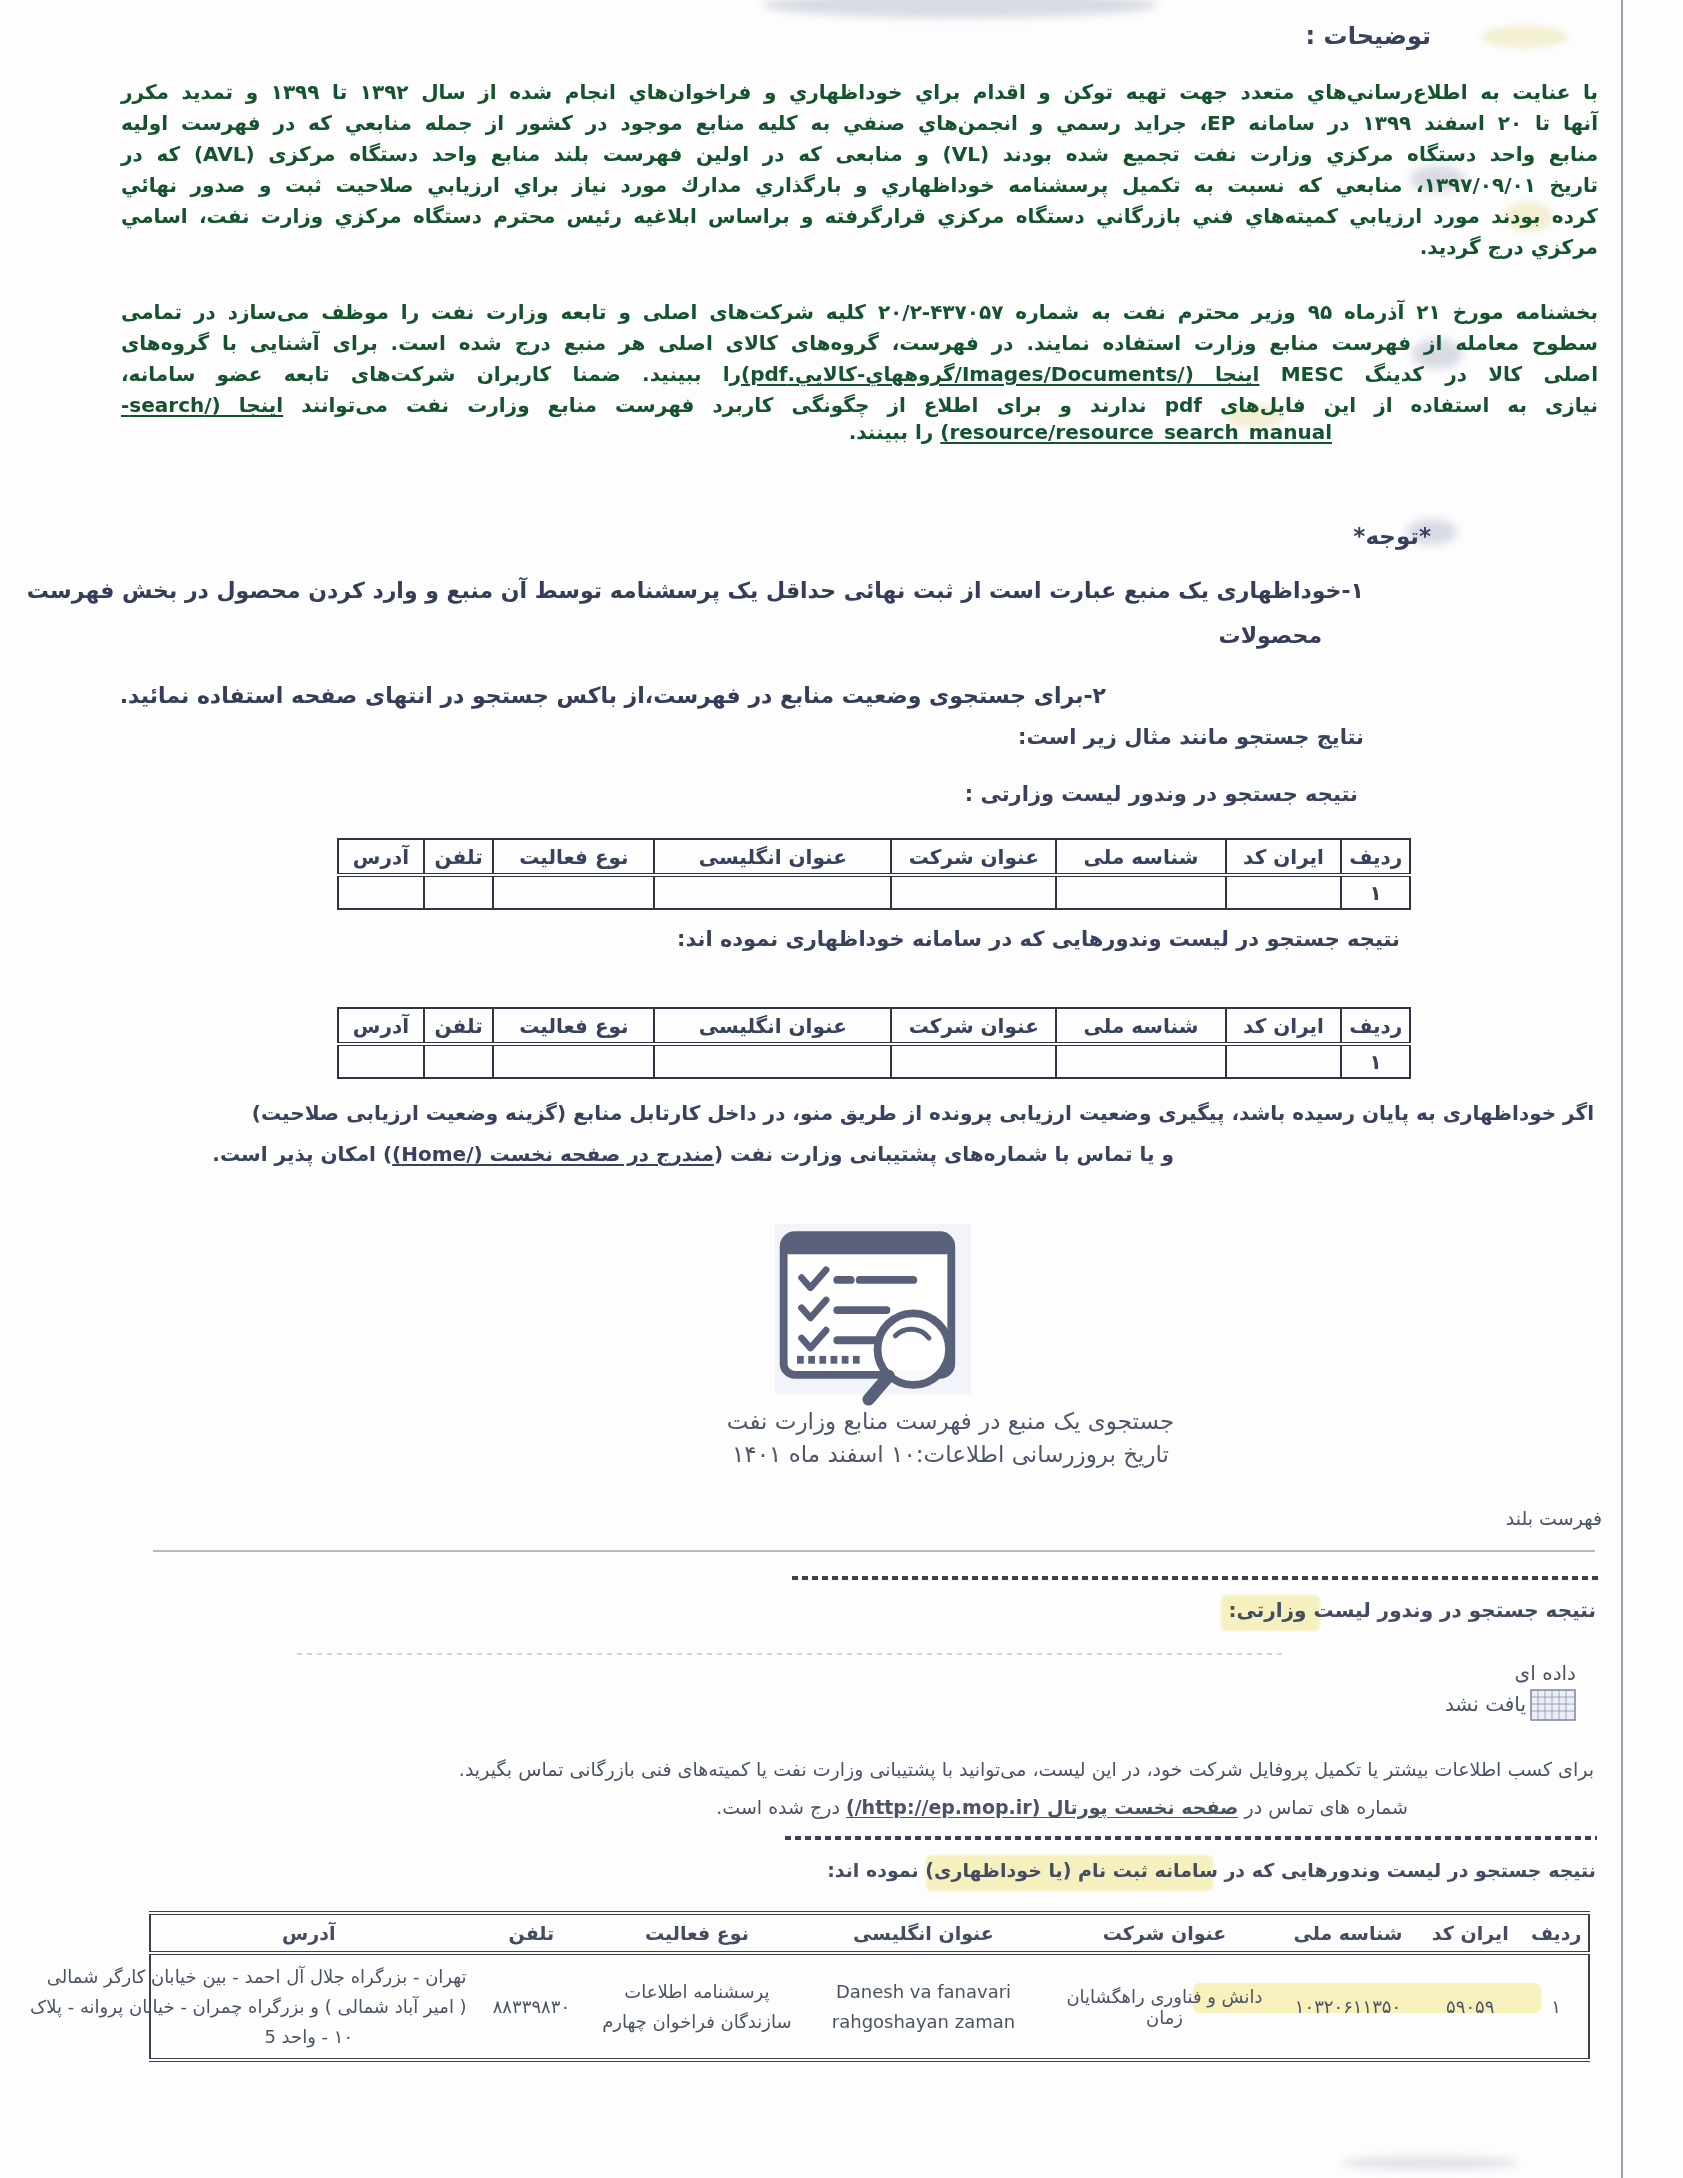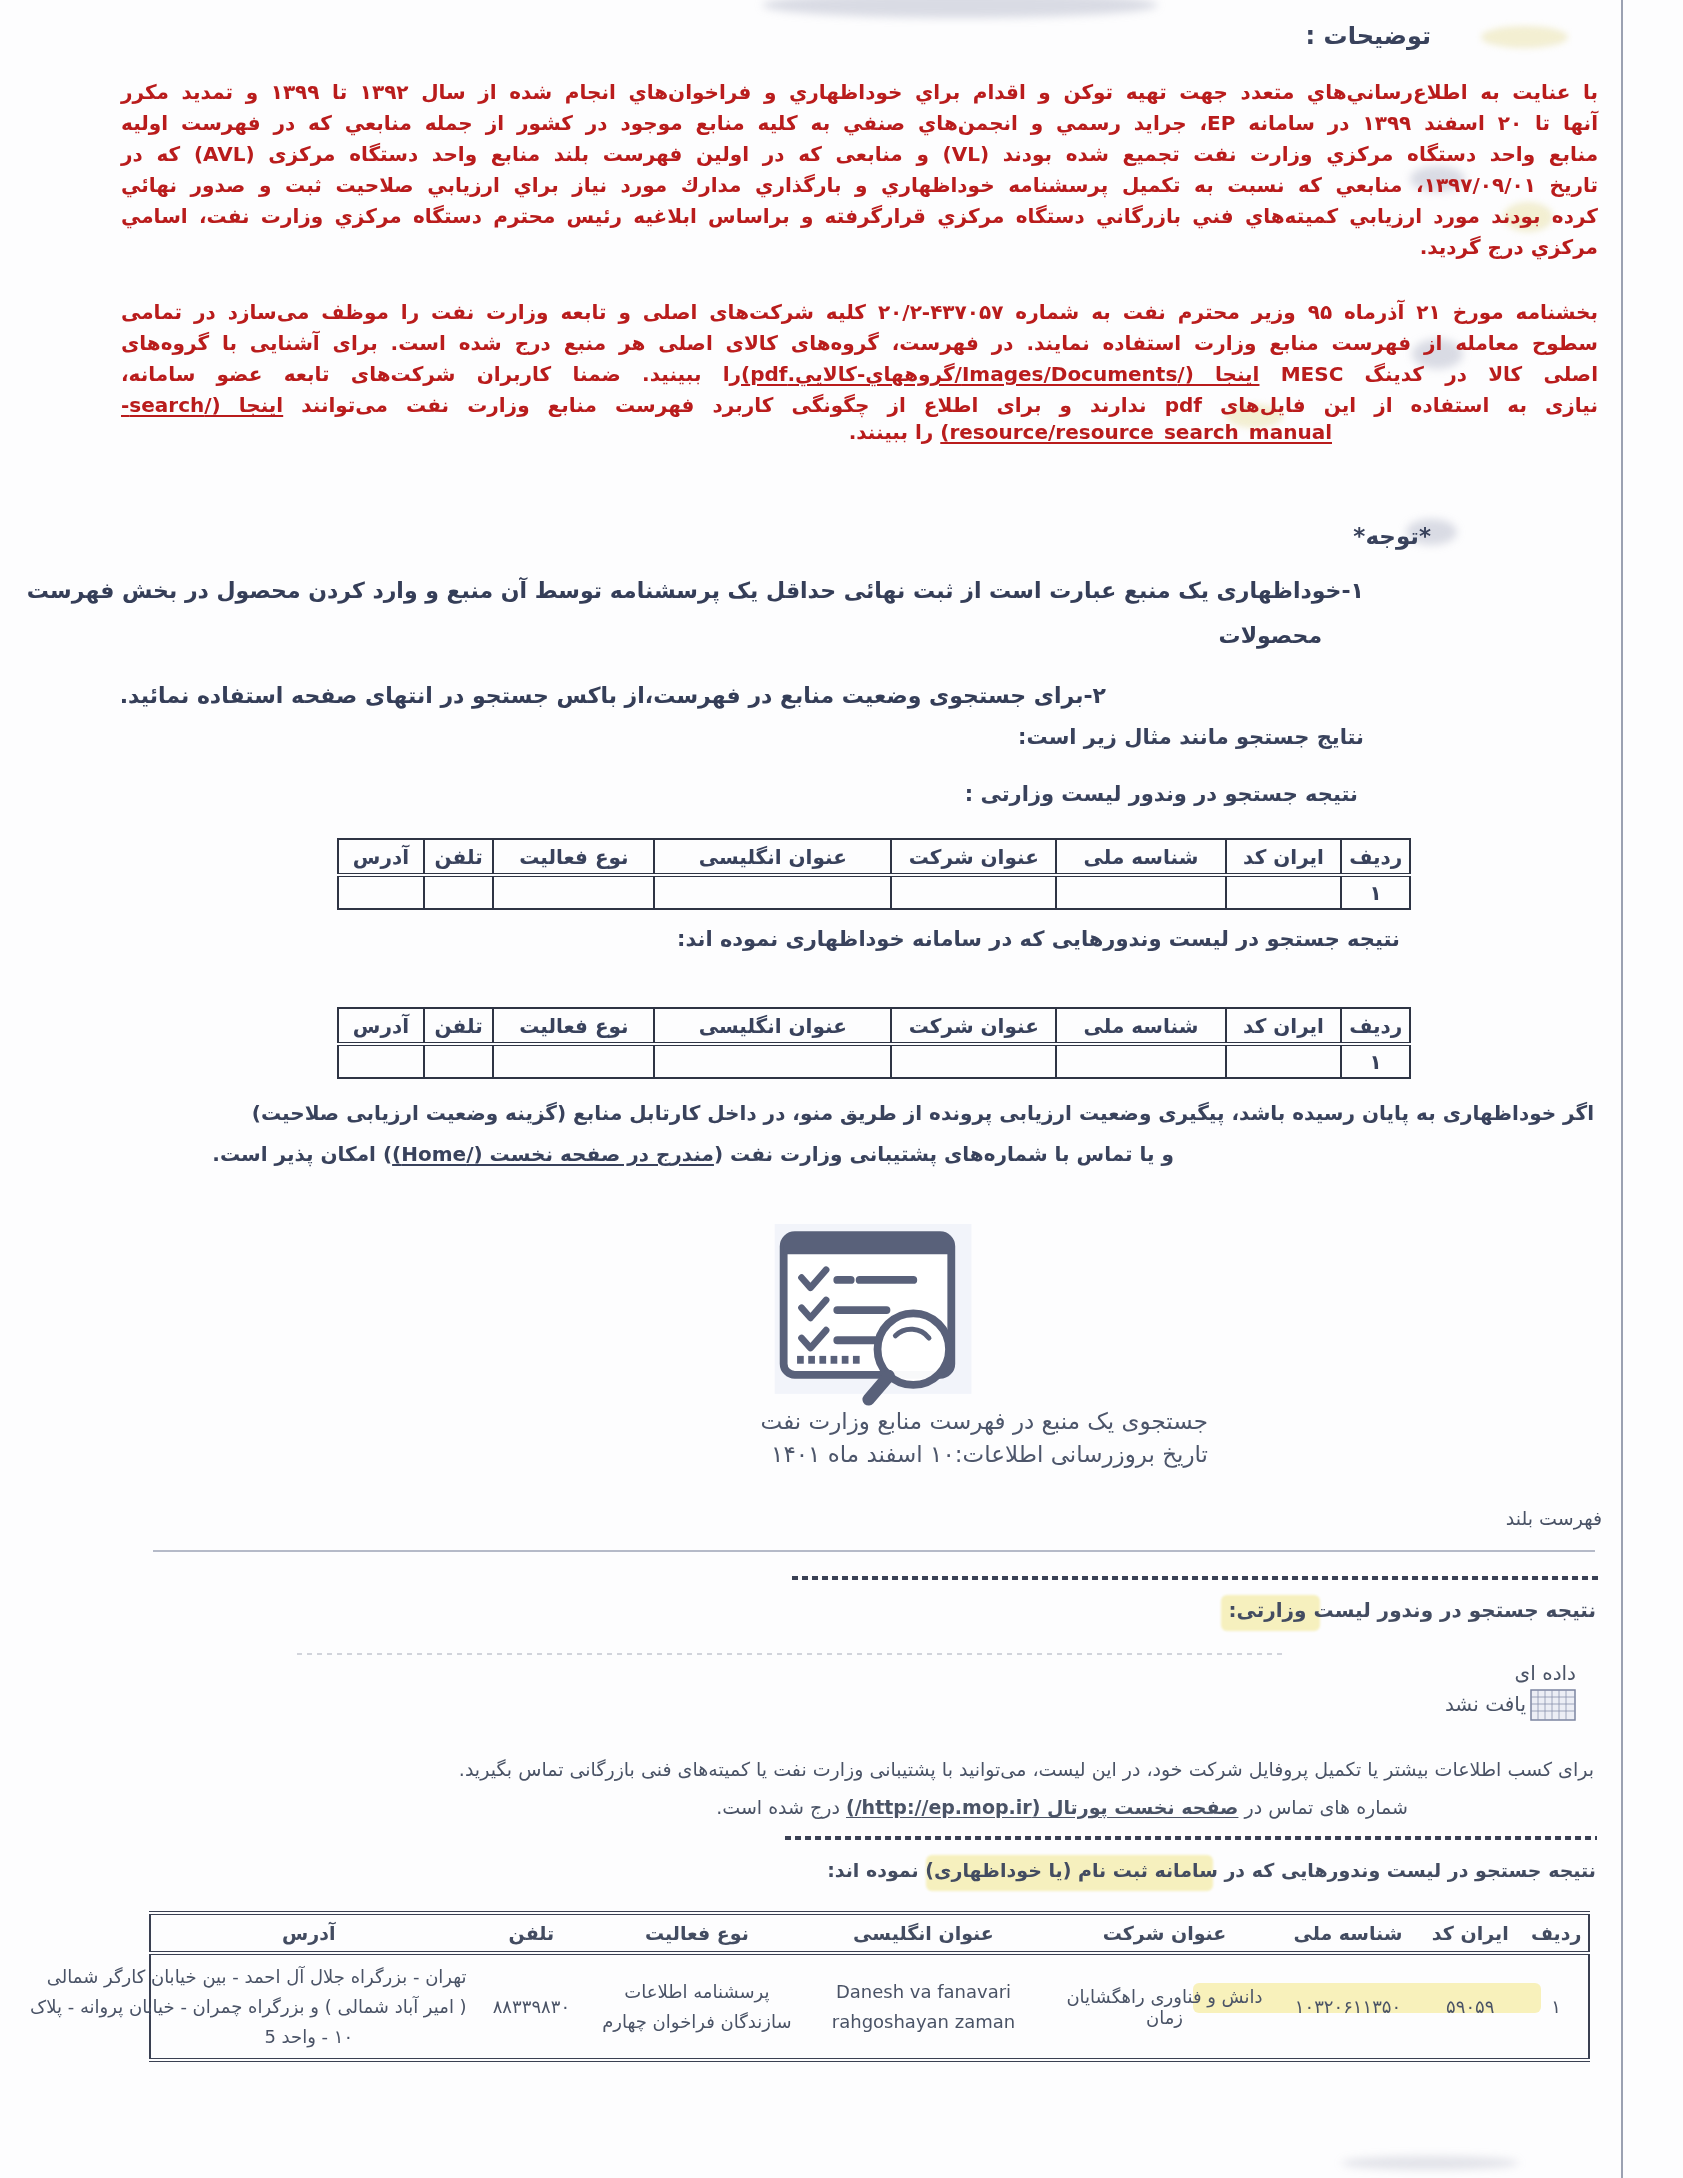--- a/index.html
+++ b/index.html
@@ -6,37 +6,37 @@
   html,body { background:#e9e9ec; }
   body { font-family:"DejaVu Sans", sans-serif; }
   #page {
     position:relative; width:1683px; height:2178px; margin:0 auto;
     background:#fdfdfe; overflow:hidden; direction:rtl;
     color:#3c4560;
   }
   .abs { position:absolute; }
   .b    { font-weight:bold;text-align:right; }
   
-  .para { left:121px; width:1477px; font-size:20px; font-weight:bold; color:#b91c1c; }
+  .para { left:121px; width:1477px; font-size:20px; font-weight:bold; color:#14532d; }
   .pline { height:31px; line-height:31px; white-space:nowrap; text-align:justify; text-align-last:justify; }
   .pline.noj { text-align:right; text-align-last:right; }
   .lnk { text-decoration:underline; text-underline-offset:3px; }
   .ltr { direction:ltr; unicode-bidi:isolate; }
   .heading { font-size:24px; font-weight:bold; color:#39425c; white-space:nowrap; }
   .label { font-size:21px; font-weight:bold; color:#39425c; white-space:nowrap; }
   .noteitem { font-size:22px; font-weight:bold; color:#353e58; white-space:nowrap; }
   
   table.ex { border-collapse:collapse; table-layout:fixed; width:1074px; background:transparent; }
   table.ex th, table.ex td { border:2px solid #2e3444; font-size:20px; font-weight:bold; color:#39425c; text-align:center; padding:0 3px; overflow:hidden; }
   table.ex th { height:36px; border-bottom:4px double #2e3444; }
   table.ex td { height:34px; }
   
   .web { color:#4a5366; font-size:19px; white-space:nowrap; }
   .weblabel { color:#434c61; font-size:19px; font-weight:bold; white-space:nowrap; }
-  .caption { width:515px; text-align:right; font-size:23px; color:#4d566b; white-space:nowrap; }
+  .caption { width:515px; text-align:center; font-size:23px; color:#4d566b; white-space:nowrap; }
   
   table.res { border-collapse:collapse; table-layout:fixed; width:1441px; }
   table.res thead th { border-top:4px double #3a4052; border-bottom:4px double #3a4052; height:40px;
     font-size:19px; font-weight:bold; color:#434c61; text-align:center; }
   table.res tbody td { border-bottom:4px double #3a4052; height:107px; vertical-align:middle;
     font-size:18px; color:#4a5366; text-align:center; }
   table.res th:first-child, table.res td:first-child { border-right:2px solid #3a4052; }
   table.res th:last-child,  table.res td:last-child  { border-left:2px solid #3a4052; }
   .cellline { line-height:30px; white-space:nowrap; }
   .dotline { height:4px; background:repeating-linear-gradient(90deg,#3a4154 0 6px,transparent 6px 10px); }

